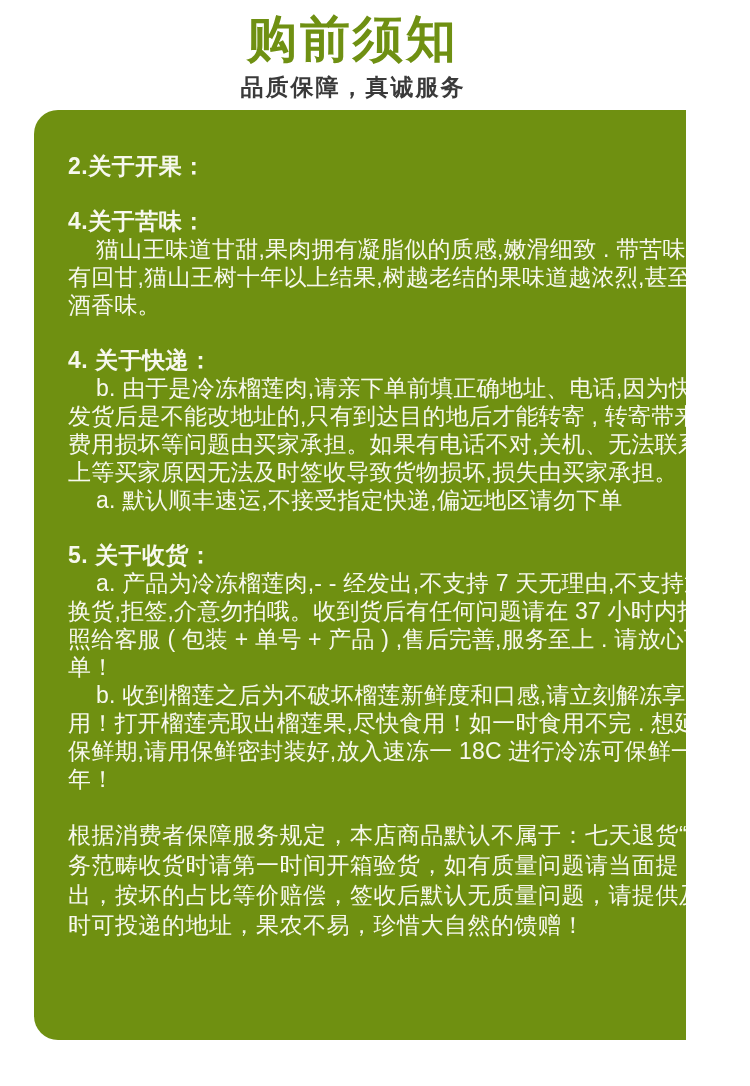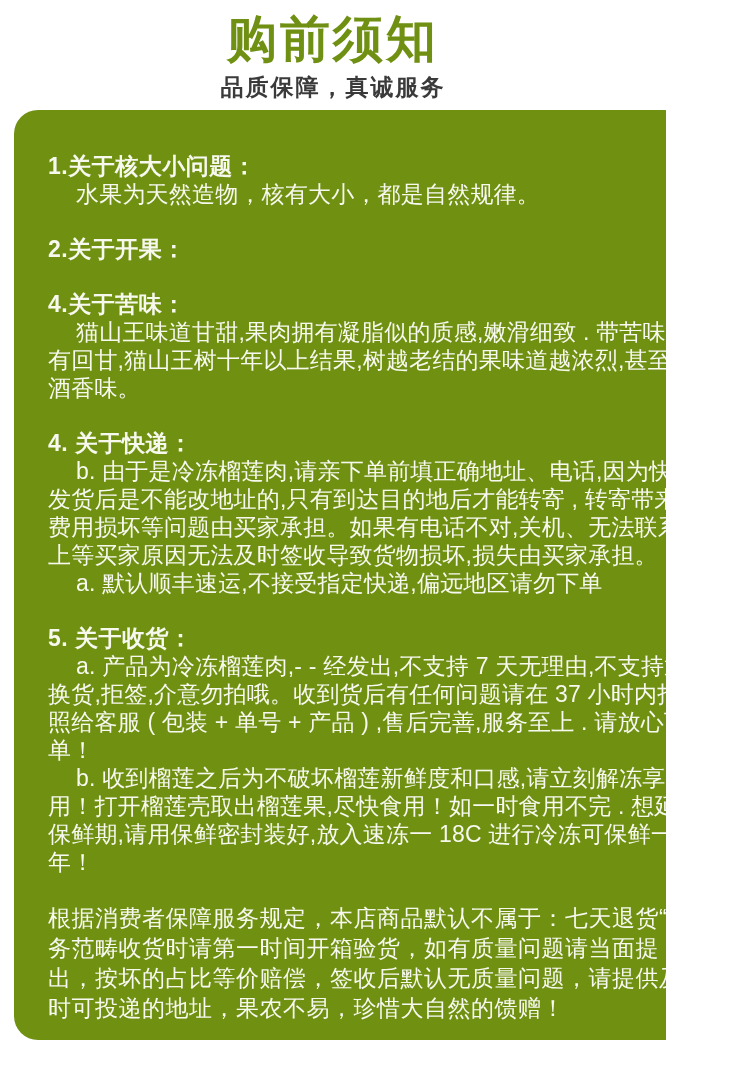--- a/index.html
+++ b/index.html
@@ -7,20 +7,21 @@
     padding: 0;
     background: #ffffff;
     font-family: "Liberation Sans", sans-serif;
   }
   .page {
     position: relative;
     width: 666px;
     height: 1086px;
     background: #ffffff;
     overflow: hidden;
+    margin-left: 20px;
   }
   .header {
     text-align: center;
     padding-top: 10px;
   }
   .page-title {
     font-size: 50px;
     font-weight: 900;
     color: #6F9012;
     letter-spacing: 3px;
@@ -78,24 +79,20 @@
 
 <div class="page">
 
   <div class="header">
     <div class="page-title">购前须知</div>
     <div class="page-subtitle">品质保障，真诚服务</div>
   </div>
 
   <div class="notice-panel">
 
-    <div class="notice-section">
-      <p class="section-heading">1.关于核大小问题：</p>
-      <p class="section-paragraph">水果为天然造物，核有大小，都是自然规律。</p>
-    </div>
 
     <div class="notice-section">
       <p class="section-heading">2.关于开果：</p>
     </div>
 
     <div class="notice-section">
       <p class="section-heading">4.关于苦味：</p>
       <p class="section-paragraph">猫山王味道甘甜,果肉拥有凝脂似的质感,嫩滑细致 . 带苦味且有回甘,猫山王树十年以上结果,树越老结的果味道越浓烈,甚至有酒香味。</p>
     </div>
 

